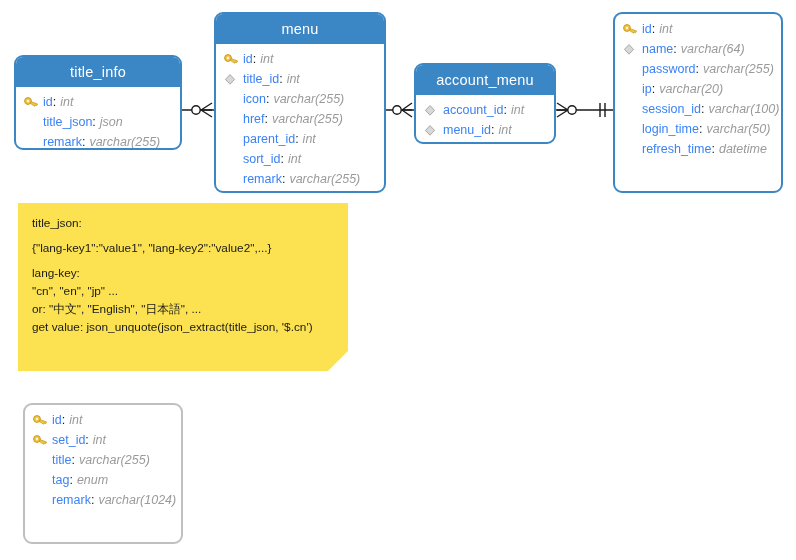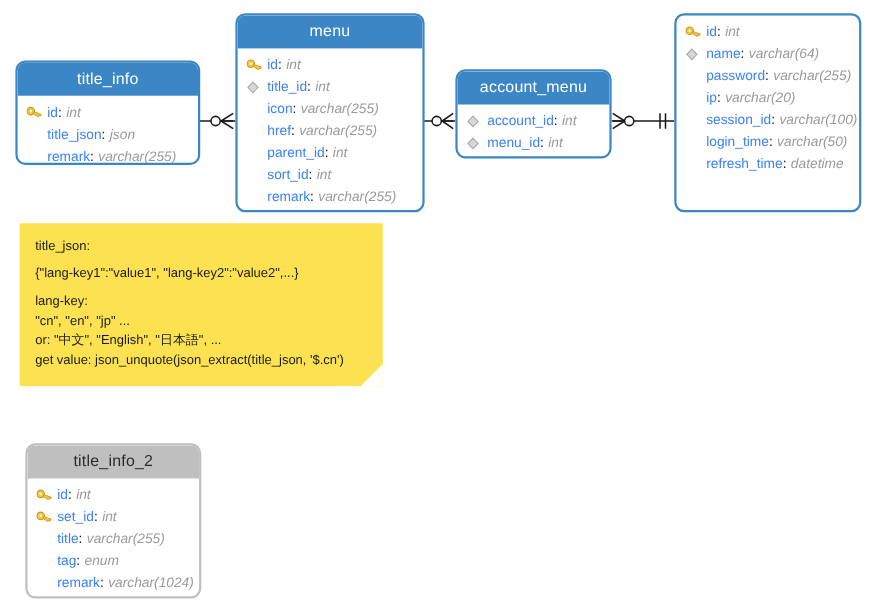--- a/index.html
+++ b/index.html
@@ -88,21 +88,21 @@
   #ent-account_menu { left: 414px; top: 63px;  width: 142px; height: 81px; }
   #ent-account      { left: 613px; top: 12px;  width: 170px; height: 181px; }
   #ent-title_info_2 { left: 23px;  top: 403px; width: 160px; height: 141px; }
 
   
   #note {
     position: absolute;
     left: 18px;
     top: 203px;
     width: 330px;
-    height: 148px;
+    height: 168px;
     background: #fce250;
     z-index: 4;
     box-sizing: border-box;
     padding: 12px 14px 0 14px;
   }
   .note-line {
     font-size: 11.8px;
     color: #1a1a1a;
     line-height: 16px;
     margin-bottom: 9px;
@@ -379,21 +379,20 @@
     <div class="note-line">title_json:</div>
     <div class="note-line">{"lang-key1":"value1", "lang-key2":"value2",...}</div>
     <div class="note-line tight">lang-key:</div>
     <div class="note-line tight">"cn", "en", "jp" ...</div>
     <div class="note-line tight">or: "中文", "English", "日本語", ...</div>
     <div class="note-line">get value: json_unquote(json_extract(title_json, '$.cn')</div>
     <div id="note-fold"></div>
   </div>
 
   <div class="entity gray" id="ent-title_info_2">
-    <div class="entity-header">title_info_2</div>
     <div class="entity-body">
 
       <div class="attr">
         <span class="attr-icon">
           <svg width="15" height="13" viewBox="0 0 15 13">
               <circle cx="4" cy="5" r="3.4" fill="#f5c344" stroke="#c79b1f" stroke-width="1"></circle>
               <circle cx="4" cy="5" r="1.2" fill="#fff8dd"></circle>
               <path d="M6.8 5.6 L13.6 8.0 L12.7 9.6 L11.3 9.0 L10.9 10.2 L9.6 9.6 L6.2 7.3 Z" fill="#f5c344" stroke="#c79b1f" stroke-width=".8" stroke-linejoin="round"></path>
             </svg>
         </span>

